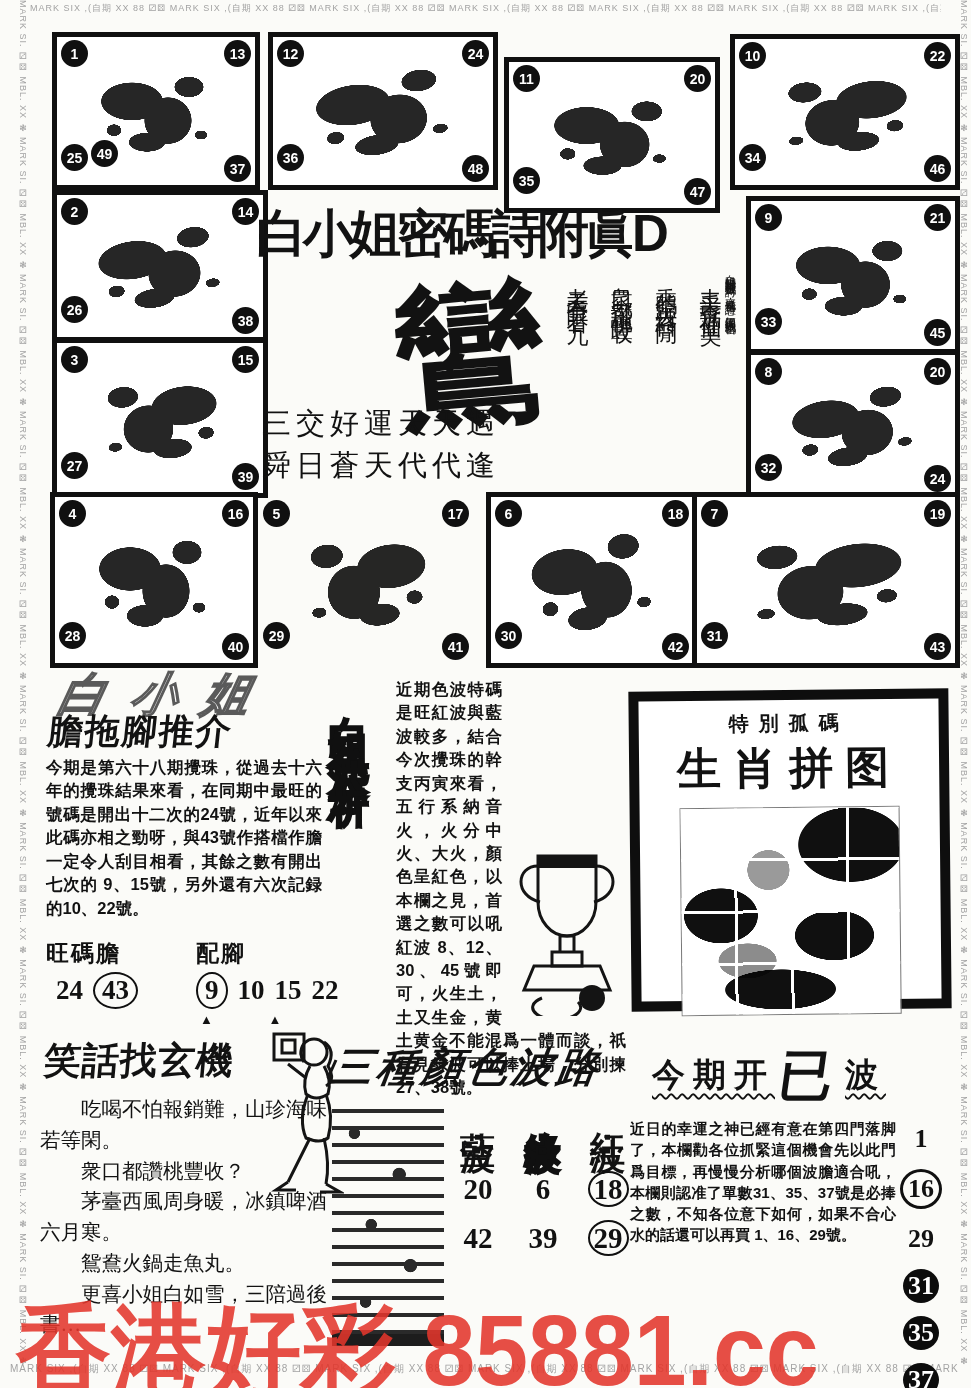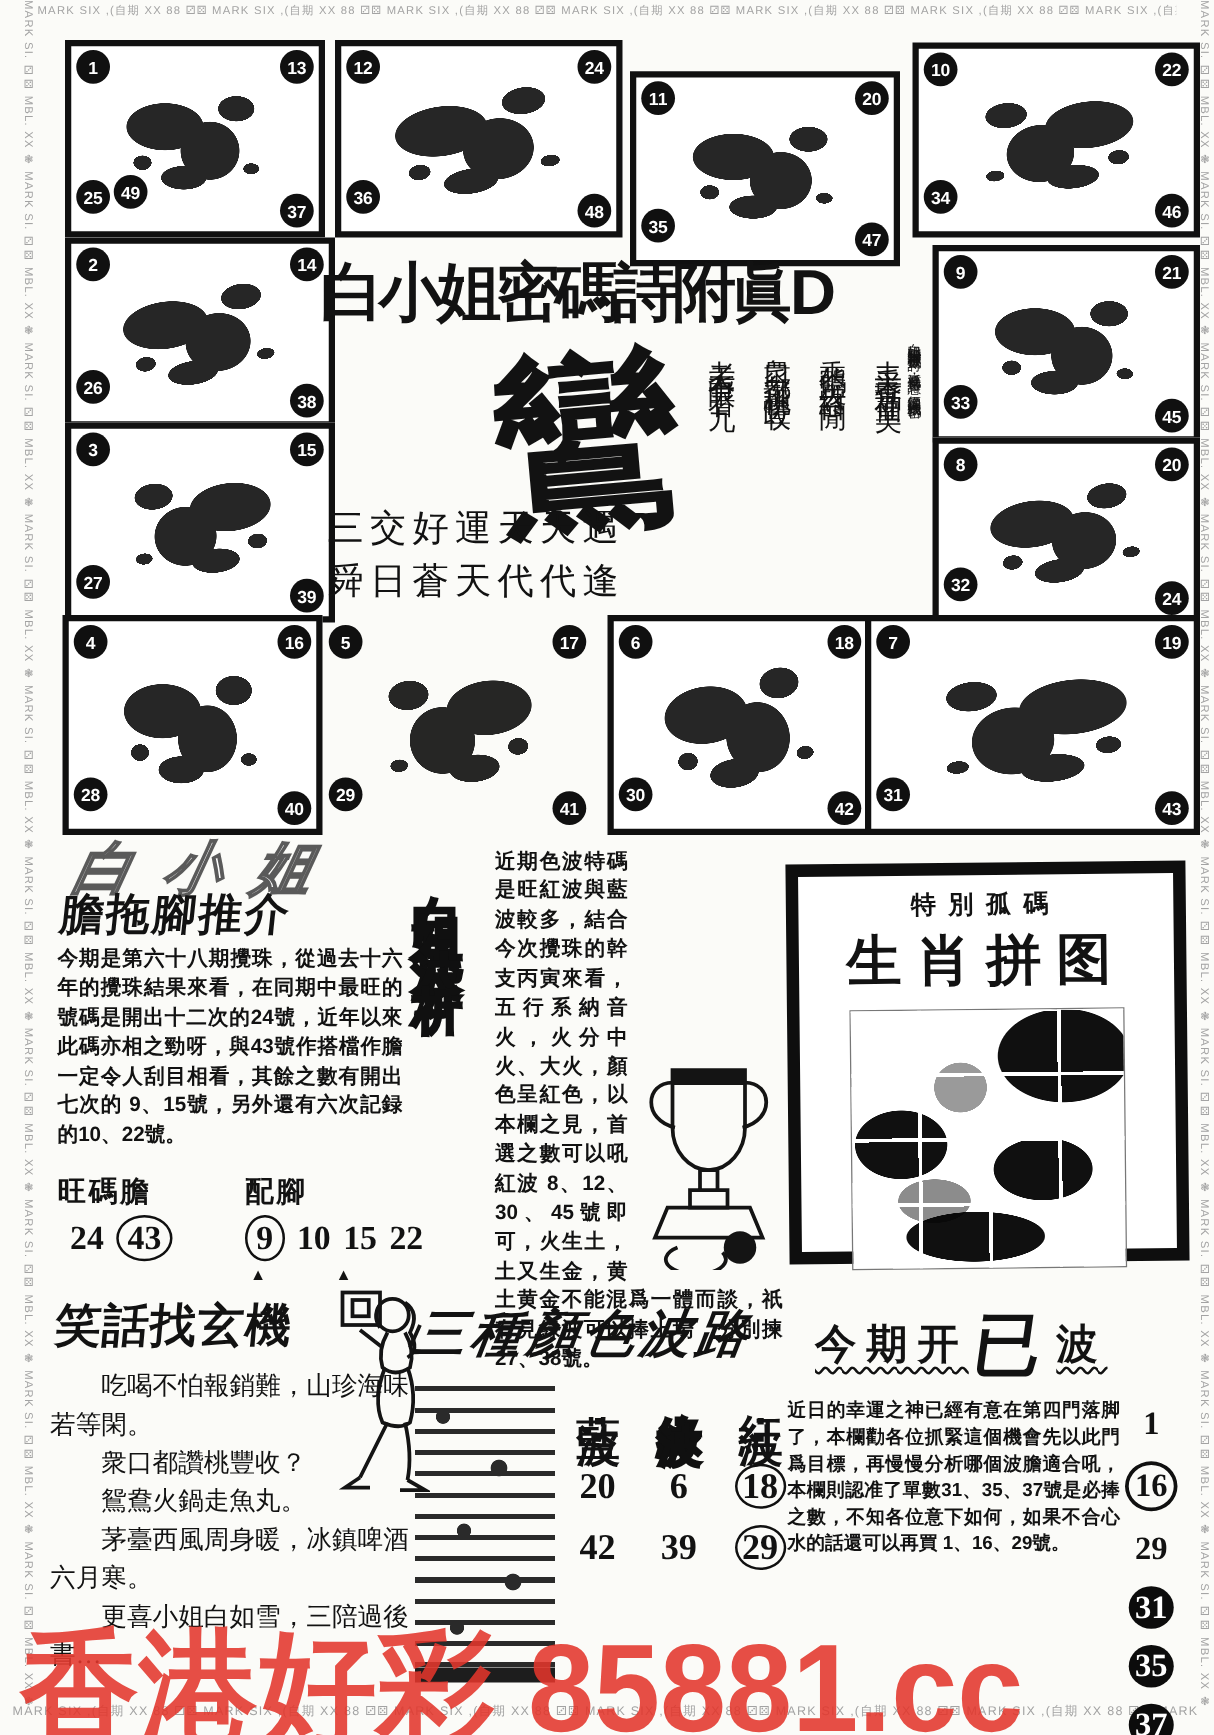--- a/index.html
+++ b/index.html
@@ -264,22 +264,22 @@
   <path class="ink" d="M72 14 q12 8 4 24 q8 14 -2 20 M52 16 q-6 10 0 18"></path>
   <path class="ink" d="M58 38 q-8 14 -4 28 q10 8 22 0 q4 -14 -4 -28"></path>
   <path class="ink" d="M54 50 l-18 -14 M76 50 l8 -18"></path>
   <path class="ink" d="M56 66 q-10 26 -2 44 q14 6 22 0 q6 -22 -2 -44"></path>
   <path class="ink" d="M58 110 q-14 28 -22 44 M72 110 q6 26 2 46"></path>
   <path class="ink" d="M36 154 l-12 8 h20 M74 156 l14 8 h-20"></path>
 </svg>
 <div class="abs joke-lines" style="left:40px;top:1094px;width:300px;">
   <p>吃喝不怕報銷難，山珍海味若等閑。</p>
   <p>衆口都讚桃豐收？</p>
+  <p>茅臺西風周身暖，冰鎮啤酒六月寒。</p>
   <p>鴛鴦火鍋走魚丸。</p>
-  <p>茅臺西風周身暖，冰鎮啤酒六月寒。</p>
   <p>更喜小姐白如雪，三陪過後書…</p>
 </div>
 
 <div class="abs waves-title" style="left:332px;top:1040px;">三種顏色波路</div>
 <div class="abs wave-chart" style="left:332px;top:1106px;width:112px;height:228px;"></div>
 
 <div class="abs wave-cols" style="left:452px;top:1104px;">
   <div class="wv">
     <div class="wv-head">藍波：</div>
     <div class="wv-val">20</div>

